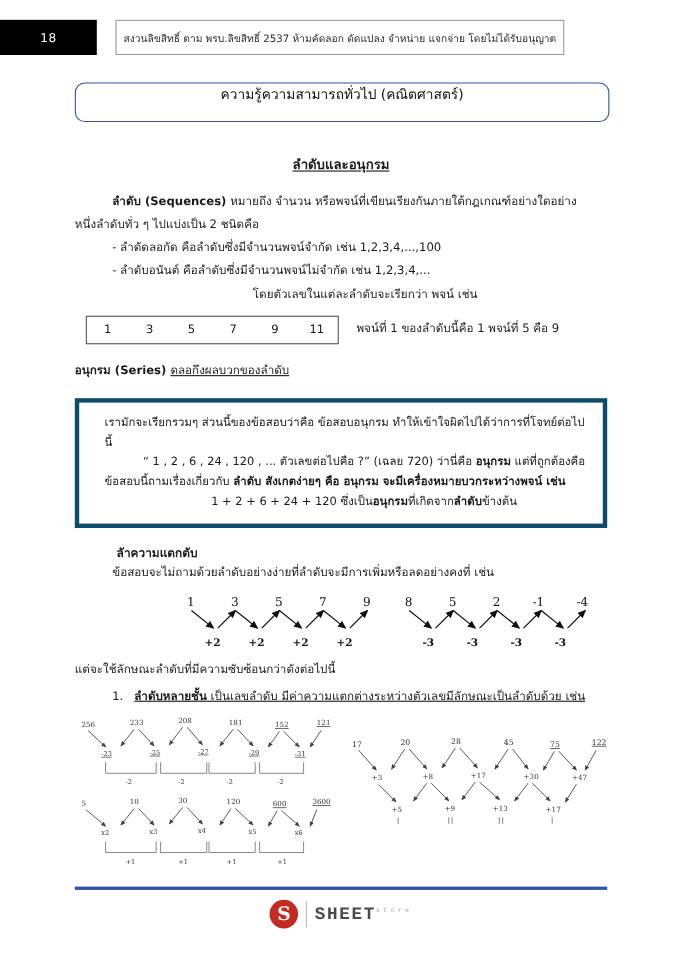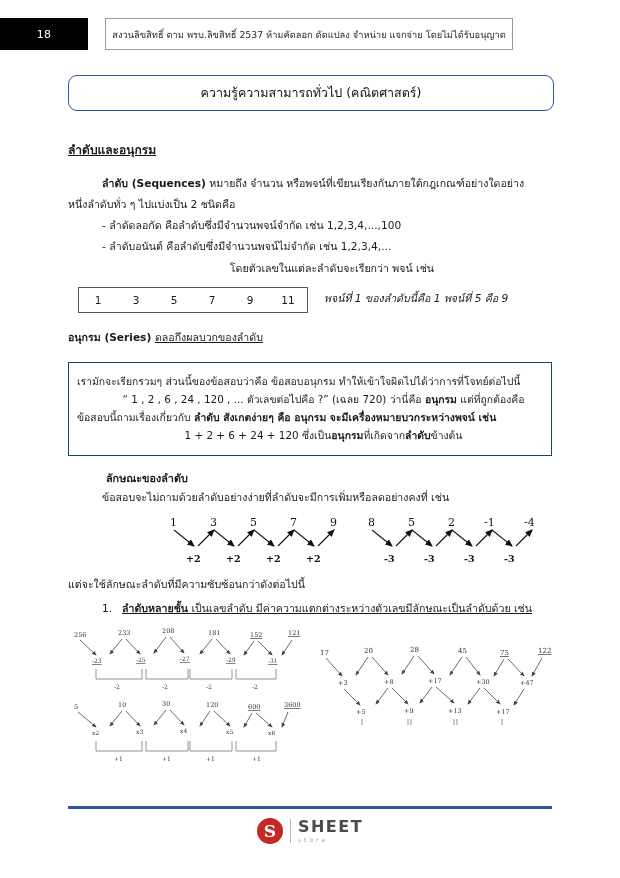--- a/index.html
+++ b/index.html
@@ -21,51 +21,51 @@
     position:absolute;left:105px;top:0;width:408px;height:32px;
     border:1px solid #9a9a9a;background:#ffffff;
     display:flex;align-items:center;justify-content:center;
     font-size:9.3px;color:#2a2a2a;padding:0 6px;box-sizing:border-box;
   }
 
   
   .title-box{
     position:absolute;left:68px;top:75px;width:484px;height:34px;
     border:1.6px solid #2d55a8;border-radius:9px;background:#ffffff;
-    display:flex;align-items:center;justify-content:center;
+    display:flex;justify-content:center;
     font-size:12.5px;color:#111;
   }
 
   
   .content{position:absolute;left:68px;top:140px;width:484px;}
   .section-title{
-    text-align:left;font-size:12px;font-weight:bold;
+    text-align:center;font-size:12px;font-weight:bold;
     text-decoration:underline;margin:0 0 16px 0;
   }
   p{margin:0 0 4px 0;font-size:10.6px;line-height:1.62;}
   .indent1{text-indent:34px;}
   .indent-dash{padding-left:34px;}
   .indent-dash2{padding-left:44px;text-align:center;}
   b{font-weight:bold;}
   .u{text-decoration:underline;}
 
   
   .seq-row{position:relative;height:34px;margin-top:10px;}
   .seq-box{
     position:absolute;left:10px;top:0;width:230px;height:26px;
     border:1px solid #555;display:flex;align-items:center;box-sizing:border-box;
   }
   .seq-box span{flex:1;text-align:center;font-size:10.5px;}
   .seq-note{
-    position:absolute;left:256px;top:3px;font-size:10.6px;white-space:nowrap;font-style:italic;
+    position:absolute;left:256px;top:3px;font-size:10.6px;white-space:nowrap;
   }
 
   
   .frame-box{
-    margin-top:16px;border:1px solid #0c4a6e;padding:9px 11px 11px 8px;
+    margin-top:16px;border:4px solid #0c4a6e;padding:9px 11px 11px 23px;
     box-sizing:border-box;
   }
   .frame-box p{font-size:10.4px;line-height:1.74;margin:0;}
   .center-ish{padding-left:30px;text-align:center;}
 
   
   .sub-head{font-size:10.8px;font-weight:bold;padding-left:38px;margin-top:14px;}
 
   
   .zig-wrap{position:relative;height:62px;margin-top:8px;}
@@ -95,21 +95,21 @@
     position:absolute;left:0;top:818px;width:620px;
     display:flex;align-items:center;justify-content:center;gap:7px;
   }
   .logo-mark{
     width:26px;height:26px;border-radius:50%;
     background:#c22a22;color:#fff;display:flex;align-items:center;
     justify-content:center;font-size:17px;font-weight:bold;
     font-family:"DejaVu Serif","Liberation Serif",serif;
   }
   .logo-bar{width:1px;height:24px;background:#b9b9b9;}
-  .logo-txt{display:flex;flex-direction:column;line-height:1;}
+  .logo-txt{display:flex;flex-direction:row;line-height:1;font-family:Liberation Mono, monospace;}
   .logo-main{font-size:16px;font-weight:bold;color:#4a4a4a;letter-spacing:1.5px;}
   .logo-sub{font-size:6px;color:#a8a8a8;letter-spacing:3px;margin-top:2px;}
 </style>
 </head>
 <body>
 
 <div class="page">
 
   <div class="header">
     <div class="page-num-block">
@@ -159,21 +159,21 @@
         <span>“ 1 , 2 , 6 , 24 , 120 , ... ตัวเลขต่อไปคือ ?” (เฉลย 720)  ว่านี่คือ </span><b>อนุกรม</b><span> แต่ที่ถูกต้องคือ</span>
       </p>
       <p>
         <span>ข้อสอบนี้ถามเรื่องเกี่ยวกับ </span><b>ลำดับ สังเกตง่ายๆ คือ อนุกรม จะมีเครื่องหมายบวกระหว่างพจน์ เช่น</b>
       </p>
       <p class="center-ish">
         <span>1 + 2 + 6 + 24 + 120 ซึ่งเป็น</span><b>อนุกรม</b><span>ที่เกิดจาก</span><b>ลำดับ</b><span>ข้างต้น</span>
       </p>
     </div>
 
-    <div class="sub-head">ลักษณะของลำดับ</div>
+    <div class="sub-head">ลัาความแตกตับ</div>
     <p class="indent-dash" style="margin-top:2px">ข้อสอบจะไม่ถามด้วยลำดับอย่างง่ายที่ลำดับจะมีการเพิ่มหรือลดอย่างคงที่ เช่น</p>
 
     <div class="zig-wrap">
 
       <div class="zig zig-a">
         <svg width="190" height="60" viewBox="0 0 190 60">
           <defs>
             <marker id="ah" markerWidth="7" markerHeight="7" refX="6" refY="3" orient="auto">
               <path d="M0,0 L7,3 L0,6 z" fill="#111"></path>
             </marker>

